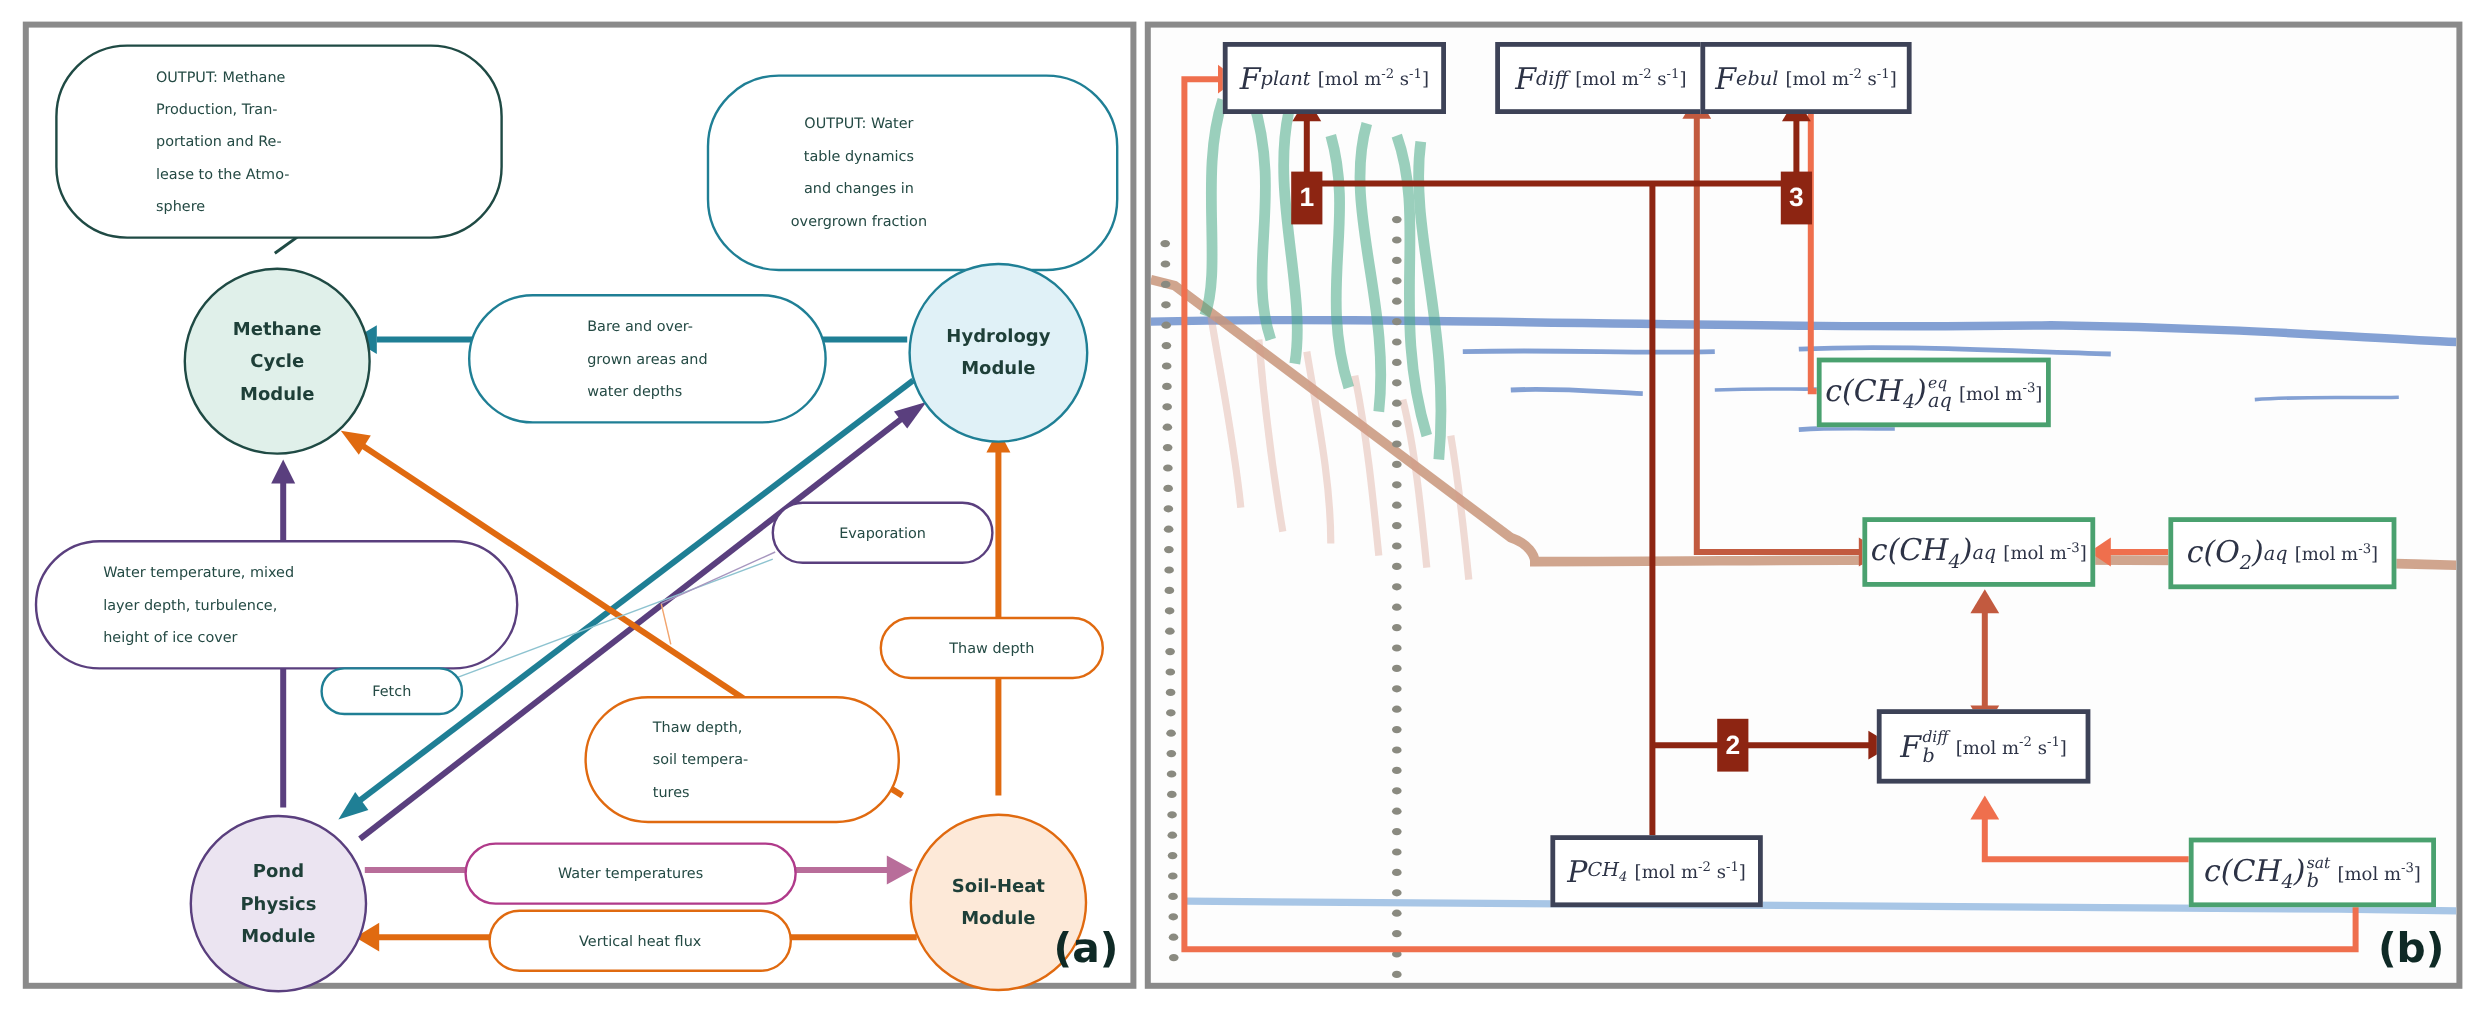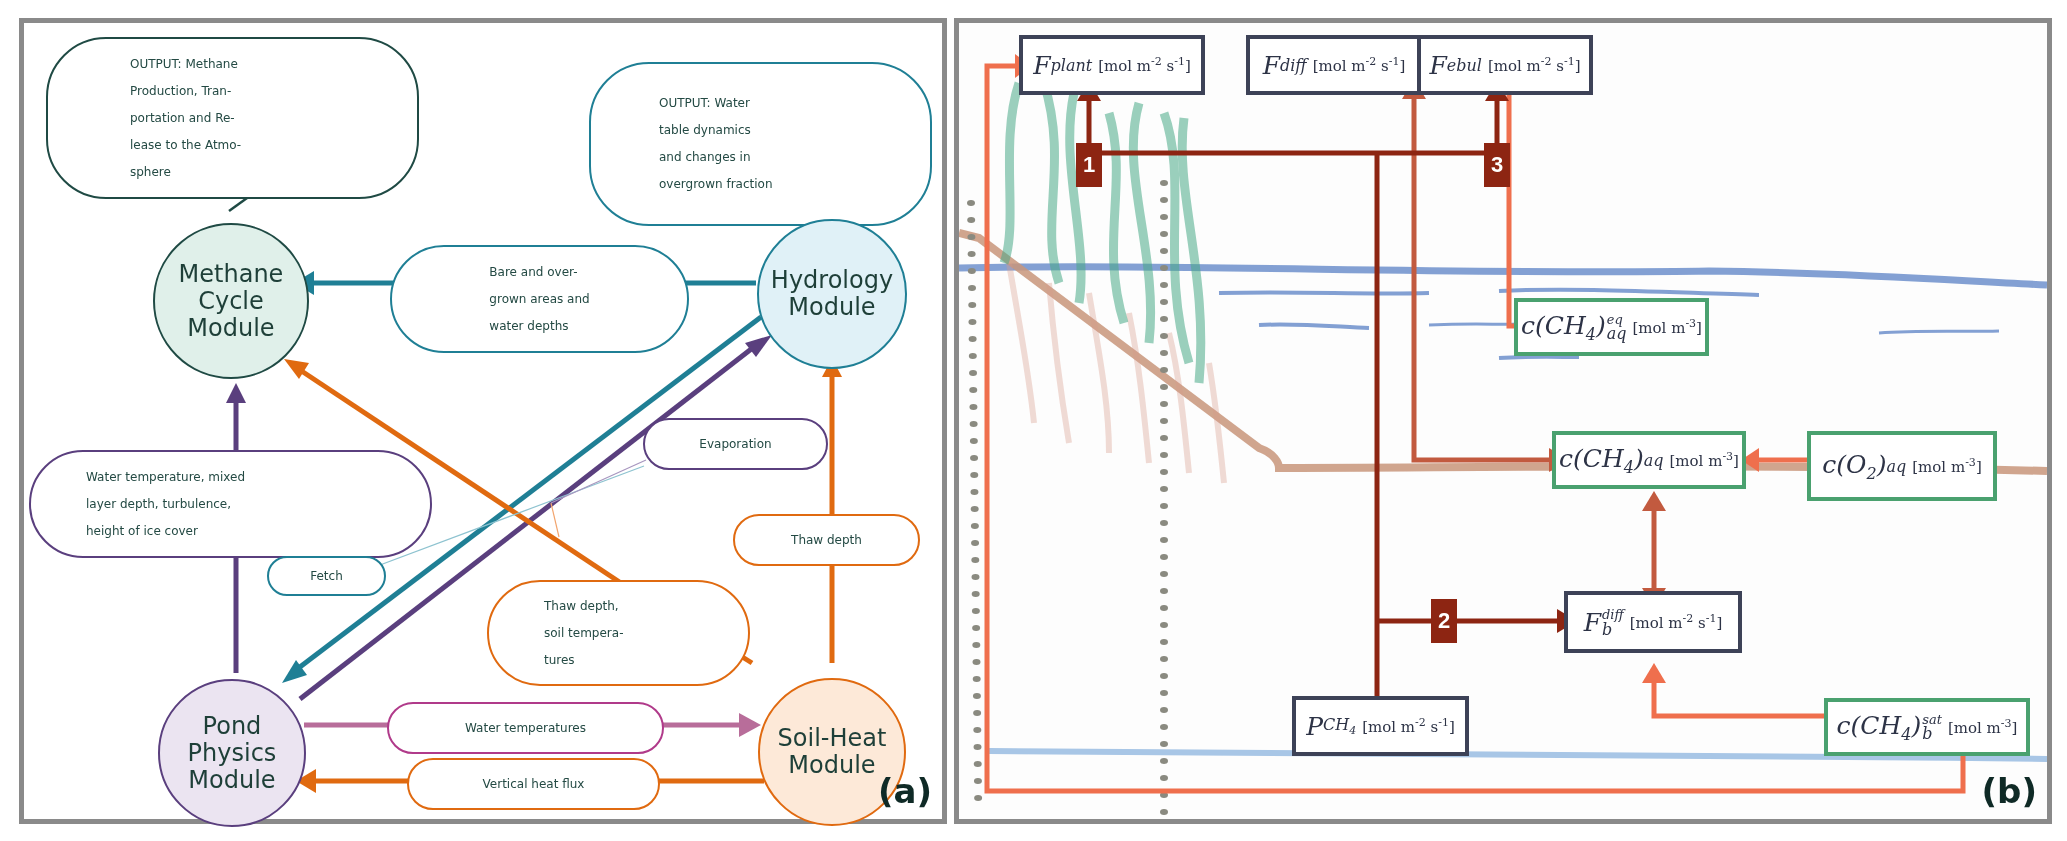--- a/index.html
+++ b/index.html
@@ -4,21 +4,21 @@
 <style>
   html, body { margin:0; padding:0; background:#ffffff; }
   body { width:2067px; height:841px; position:relative; overflow:hidden; font-family:"DejaVu Sans", sans-serif; }
   .panel { position:absolute; top:18px; border:5px solid #8a8a8a; box-sizing:border-box; background:#fff; }
   #panel-a { left:19px; width:928px; height:806px; }
   #panel-b { left:954px; width:1098px; height:806px; background:#fdfdfd; }
   svg { position:absolute; left:0; top:0; }
   .pill { position:absolute; box-sizing:border-box; border:2.5px solid; border-radius:60px; background:#fff; display:flex; align-items:center; justify-content:center; }
   .pill span { font-size:12px; color:#244a44; white-space:pre-line; line-height:27px; }
   .mod { position:absolute; box-sizing:border-box; border:2.5px solid; border-radius:50%; display:flex; align-items:center; justify-content:center; text-align:center; }
-  .mod span { font-weight:normal; font-size:24px; color:#1e3f38; white-space:pre-line; line-height:27px; }
+  .mod span { font-weight:bold; font-size:15px; color:#1e3f38; white-space:pre-line; line-height:27px; }
   .panel-tag { position:absolute; font-weight:bold; font-size:34px; color:#0f2a26; }
   .box { position:absolute; box-sizing:border-box; background:#fff; border:4px solid; display:flex; align-items:center; justify-content:center; font-family:"DejaVu Serif", serif; color:#2d3346; white-space:nowrap; }
   .box .sym { font-style:italic; font-size:25px; }
   .box sub { font-size:16px; font-style:italic; }
   .box sup.it { font-size:13px; font-style:italic; }
   .box .unit { font-size:15px; margin-left:6px; font-style:normal; }
   .box .unit sup { font-size:11px; }
   .dark { border-color:#3d4257; }
   .green { border-color:#4aa16f; }
   .badge { position:absolute; width:26px; height:44px; background:#8d2512; color:#fff; font-weight:bold; font-size:22px; display:flex; align-items:center; justify-content:center; font-family:"Liberation Sans", sans-serif; }
@@ -69,21 +69,21 @@
     <line x1="527" y1="480" x2="622" y2="437" stroke="#a796bf" stroke-width="1.2"></line>
   </svg>
 
   <div class="pill" style="left:22px;top:14px;width:373px;height:162px;border-color:#1f4a44;justify-content:flex-start;padding-left:82px;">
     <span>OUTPUT: Methane
 Production, Tran-
 portation and Re-
 lease to the Atmo-
 sphere</span>
   </div>
-  <div class="pill" style="left:565px;top:39px;width:343px;height:164px;border-color:#1f7f95;justify-content:flex-start;padding-left:68px;">
+  <div class="pill" style="left:565px;top:39px;width:343px;height:164px;border-color:#1f7f95;justify-content:flex-start;padding-left:68px;text-align:center;">
     <span>OUTPUT: Water
 table dynamics
 and changes in
 overgrown fraction</span>
   </div>
   <div class="pill" style="left:366px;top:222px;width:299px;height:108px;border-color:#1f7f95;">
     <span>Bare and over-
 grown areas and
 water depths</span>
   </div>
@@ -296,21 +296,21 @@
         <sup class="it">eq</sup>
         <sub>aq</sub>
       </span>
     <span class="unit"><span>[mol m</span><sup>-3</sup><span>]</span></span>
   </div>
   <div class="box green" style="left:593px;top:408px;width:194px;height:58px;">
     <span class="sym"><span>c(CH</span><sub>4</sub><span>)</span></span>
       <sub>aq</sub>
     <span class="unit"><span>[mol m</span><sup>-3</sup><span>]</span></span>
   </div>
-  <div class="box green" style="left:848px;top:408px;width:190px;height:70px;">
+  <div class="box green" style="left:848px;top:408px;width:190px;height:60px;">
     <span class="sym"><span>c(O</span><sub>2</sub><span>)</span></span>
       <sub>aq</sub>
     <span class="unit"><span>[mol m</span><sup>-3</sup><span>]</span></span>
   </div>
   <div class="box dark" style="left:605px;top:568px;width:178px;height:62px;">
     <span class="sym">F</span>
       <span style="display:inline-flex;flex-direction:column;line-height:15px;margin-left:1px;">
         <sup class="it">diff</sup>
         <sub>b</sub>
       </span>

